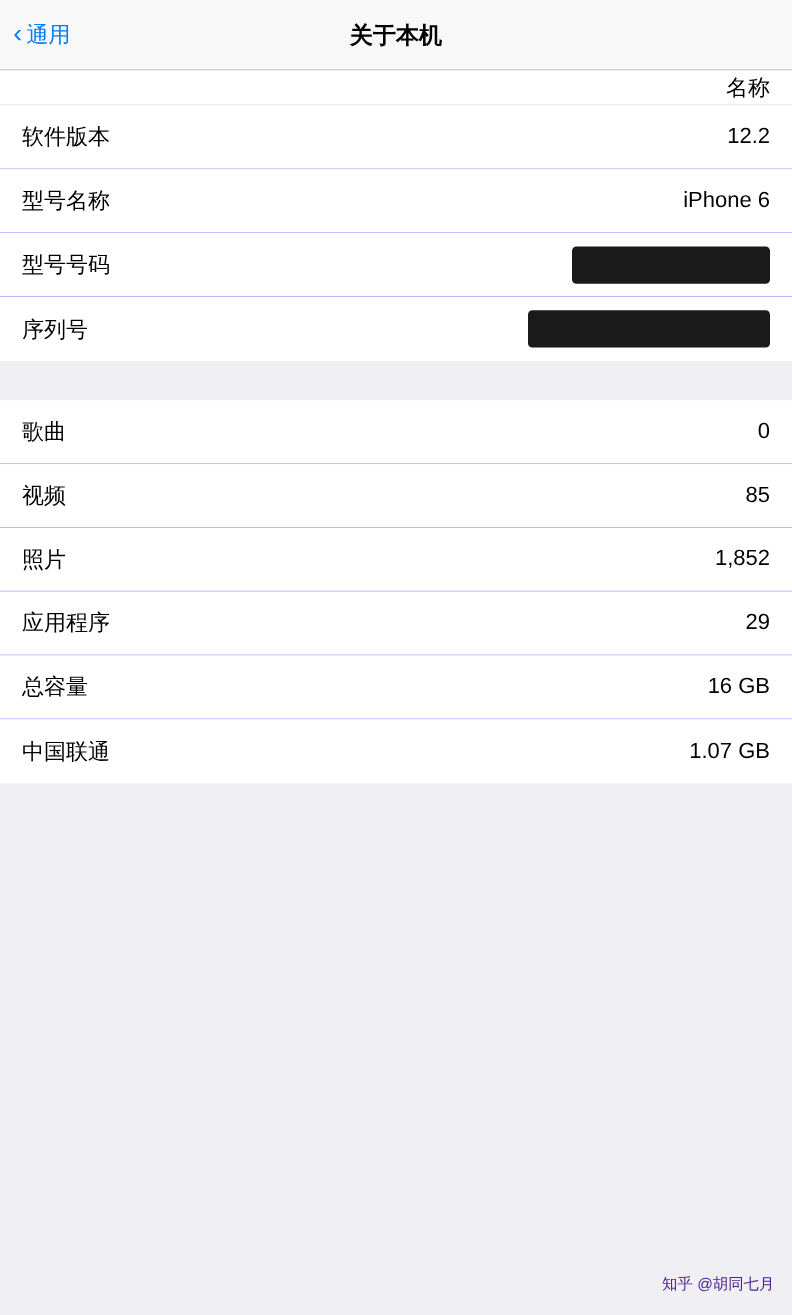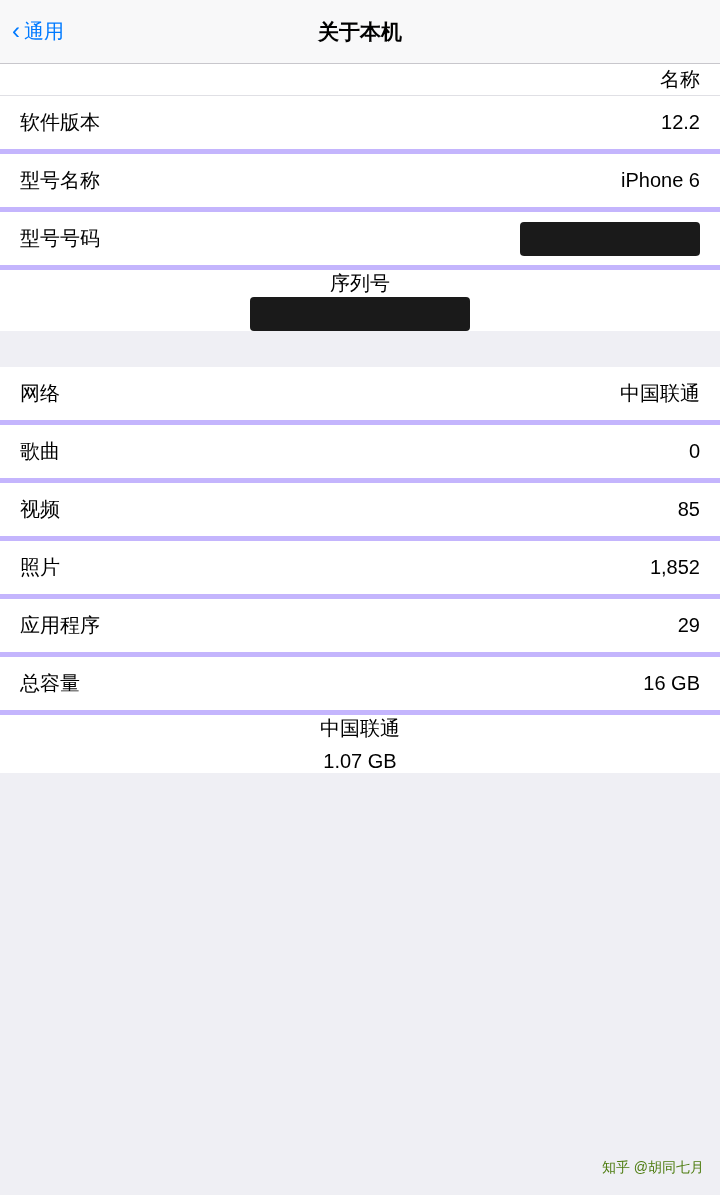--- a/index.html
+++ b/index.html
@@ -73,27 +73,26 @@
     }
 
     
     .row {
       display: flex;
       align-items: center;
       justify-content: space-between;
       padding: 0 20px;
       min-height: 58px;
       background: #fff;
-      border-bottom: 5px solid #c4b5fd;
+      border-bottom: 1px solid #c4b5fd;
       position: relative;
     }
 
     .row:last-child {
       border-bottom: none;
-      flex-direction: column;
     }
 
     .row-label {
       font-size: 20px;
       color: #000;
       font-weight: 400;
     }
 
     .row-value {
       font-size: 20px;
@@ -116,21 +115,21 @@
       vertical-align: middle;
       user-select: none;
     }
 
     
     .watermark {
       position: fixed;
       bottom: 18px;
       right: 16px;
       font-size: 14px;
-      color: #4d7c0f;
+      color: #4c1d95;
     }
 
     
     .partial-row {
       display: flex;
       align-items: center;
       justify-content: flex-end;
       padding: 0 20px;
       height: 32px;
       background: #fff;
@@ -176,24 +175,20 @@
   <div class="row">
     <span class="row-label">序列号</span>
     <span class="row-value-redacted" style="min-width:220px;"></span>
   </div>
 </div>
 
 <div class="section-separator"></div>
 
 <div class="section-group">
 
-  <div class="row">
-    <span class="row-label">网络</span>
-    <span class="row-value">中国联通</span>
-  </div>
 
   <div class="row">
     <span class="row-label">歌曲</span>
     <span class="row-value">0</span>
   </div>
 
   <div class="row">
     <span class="row-label">视频</span>
     <span class="row-value">85</span>
   </div>

